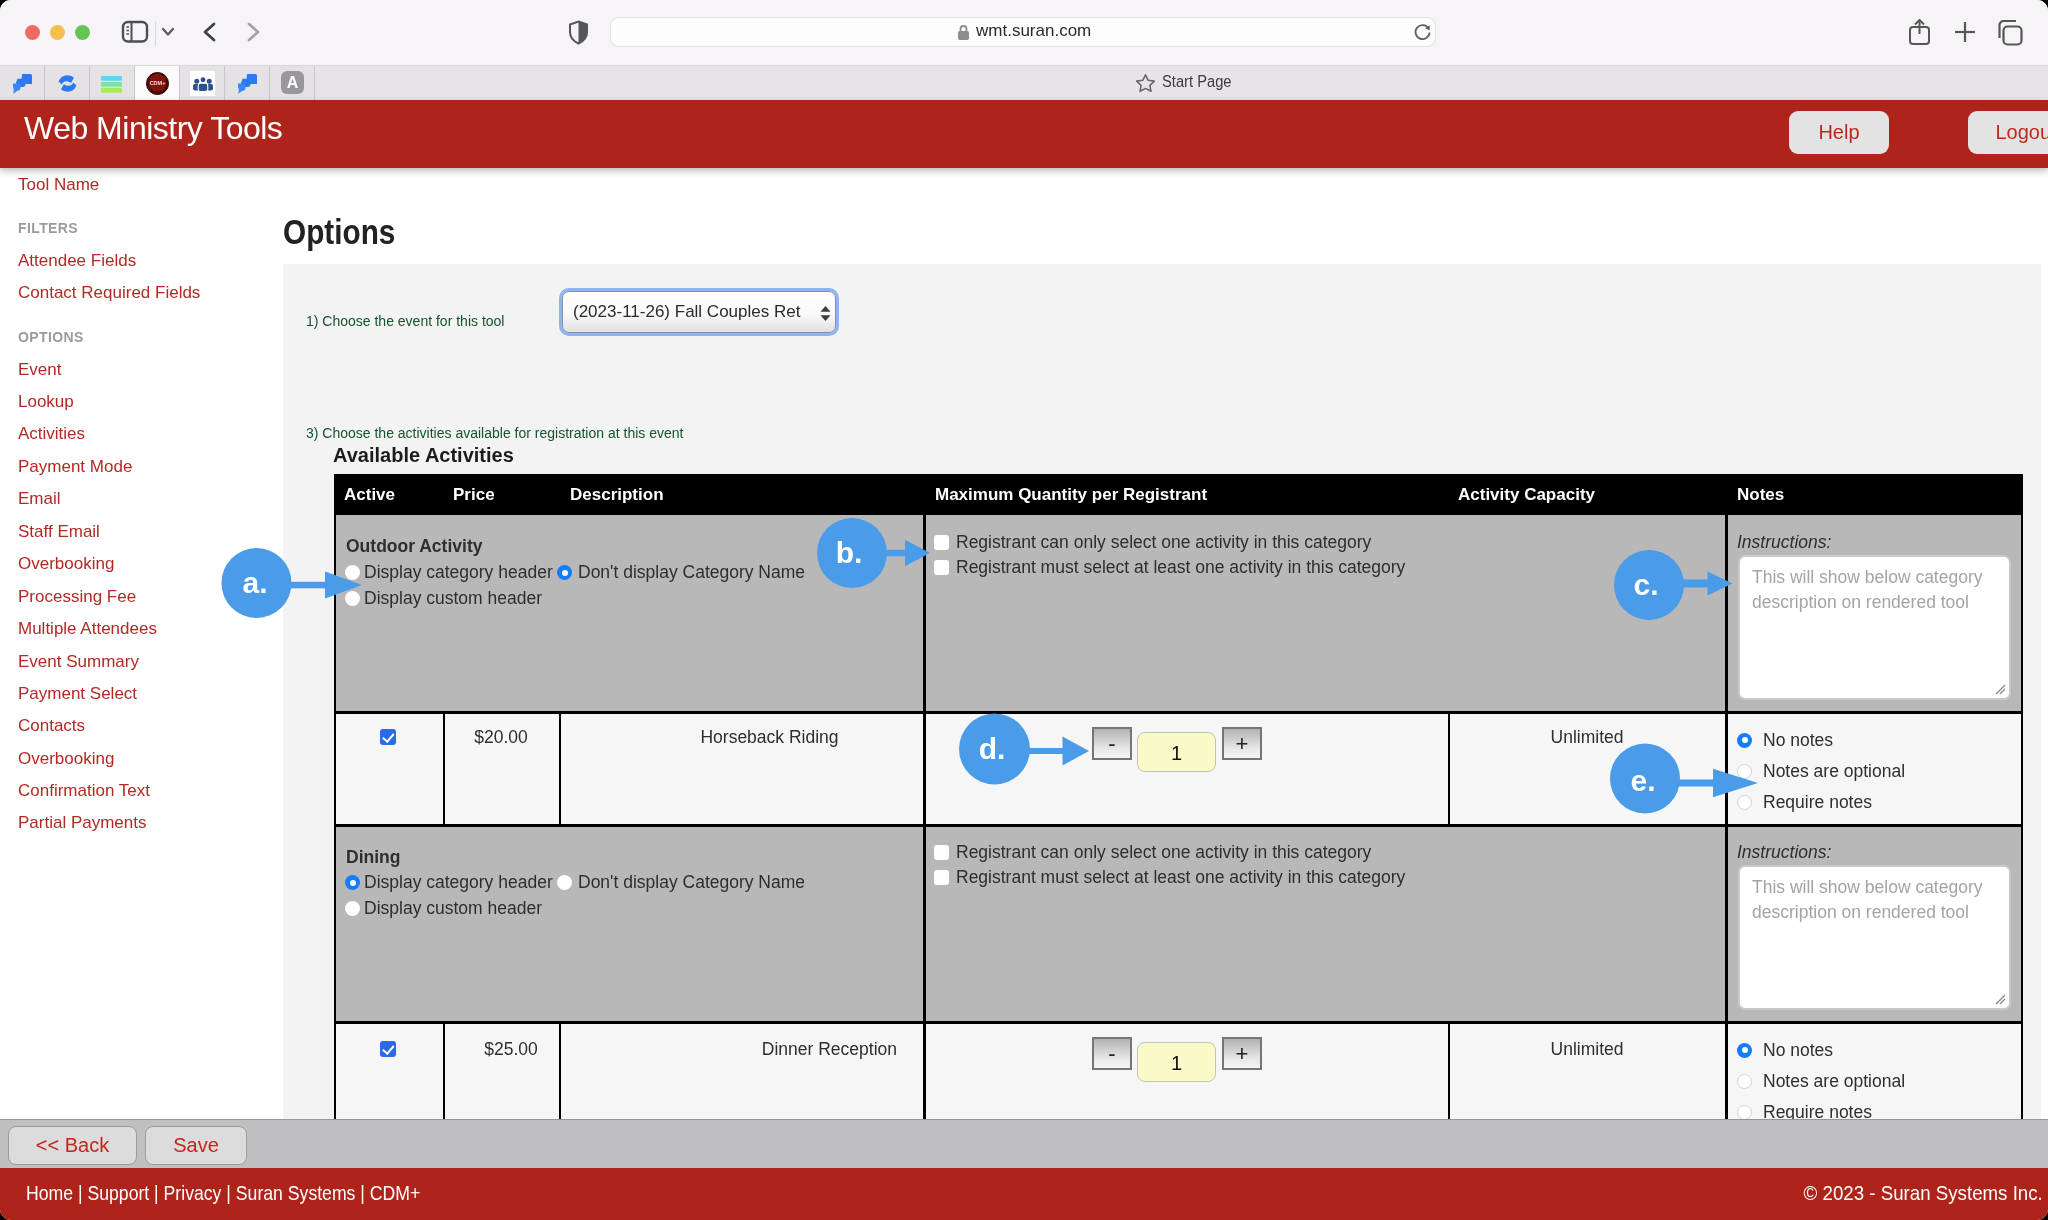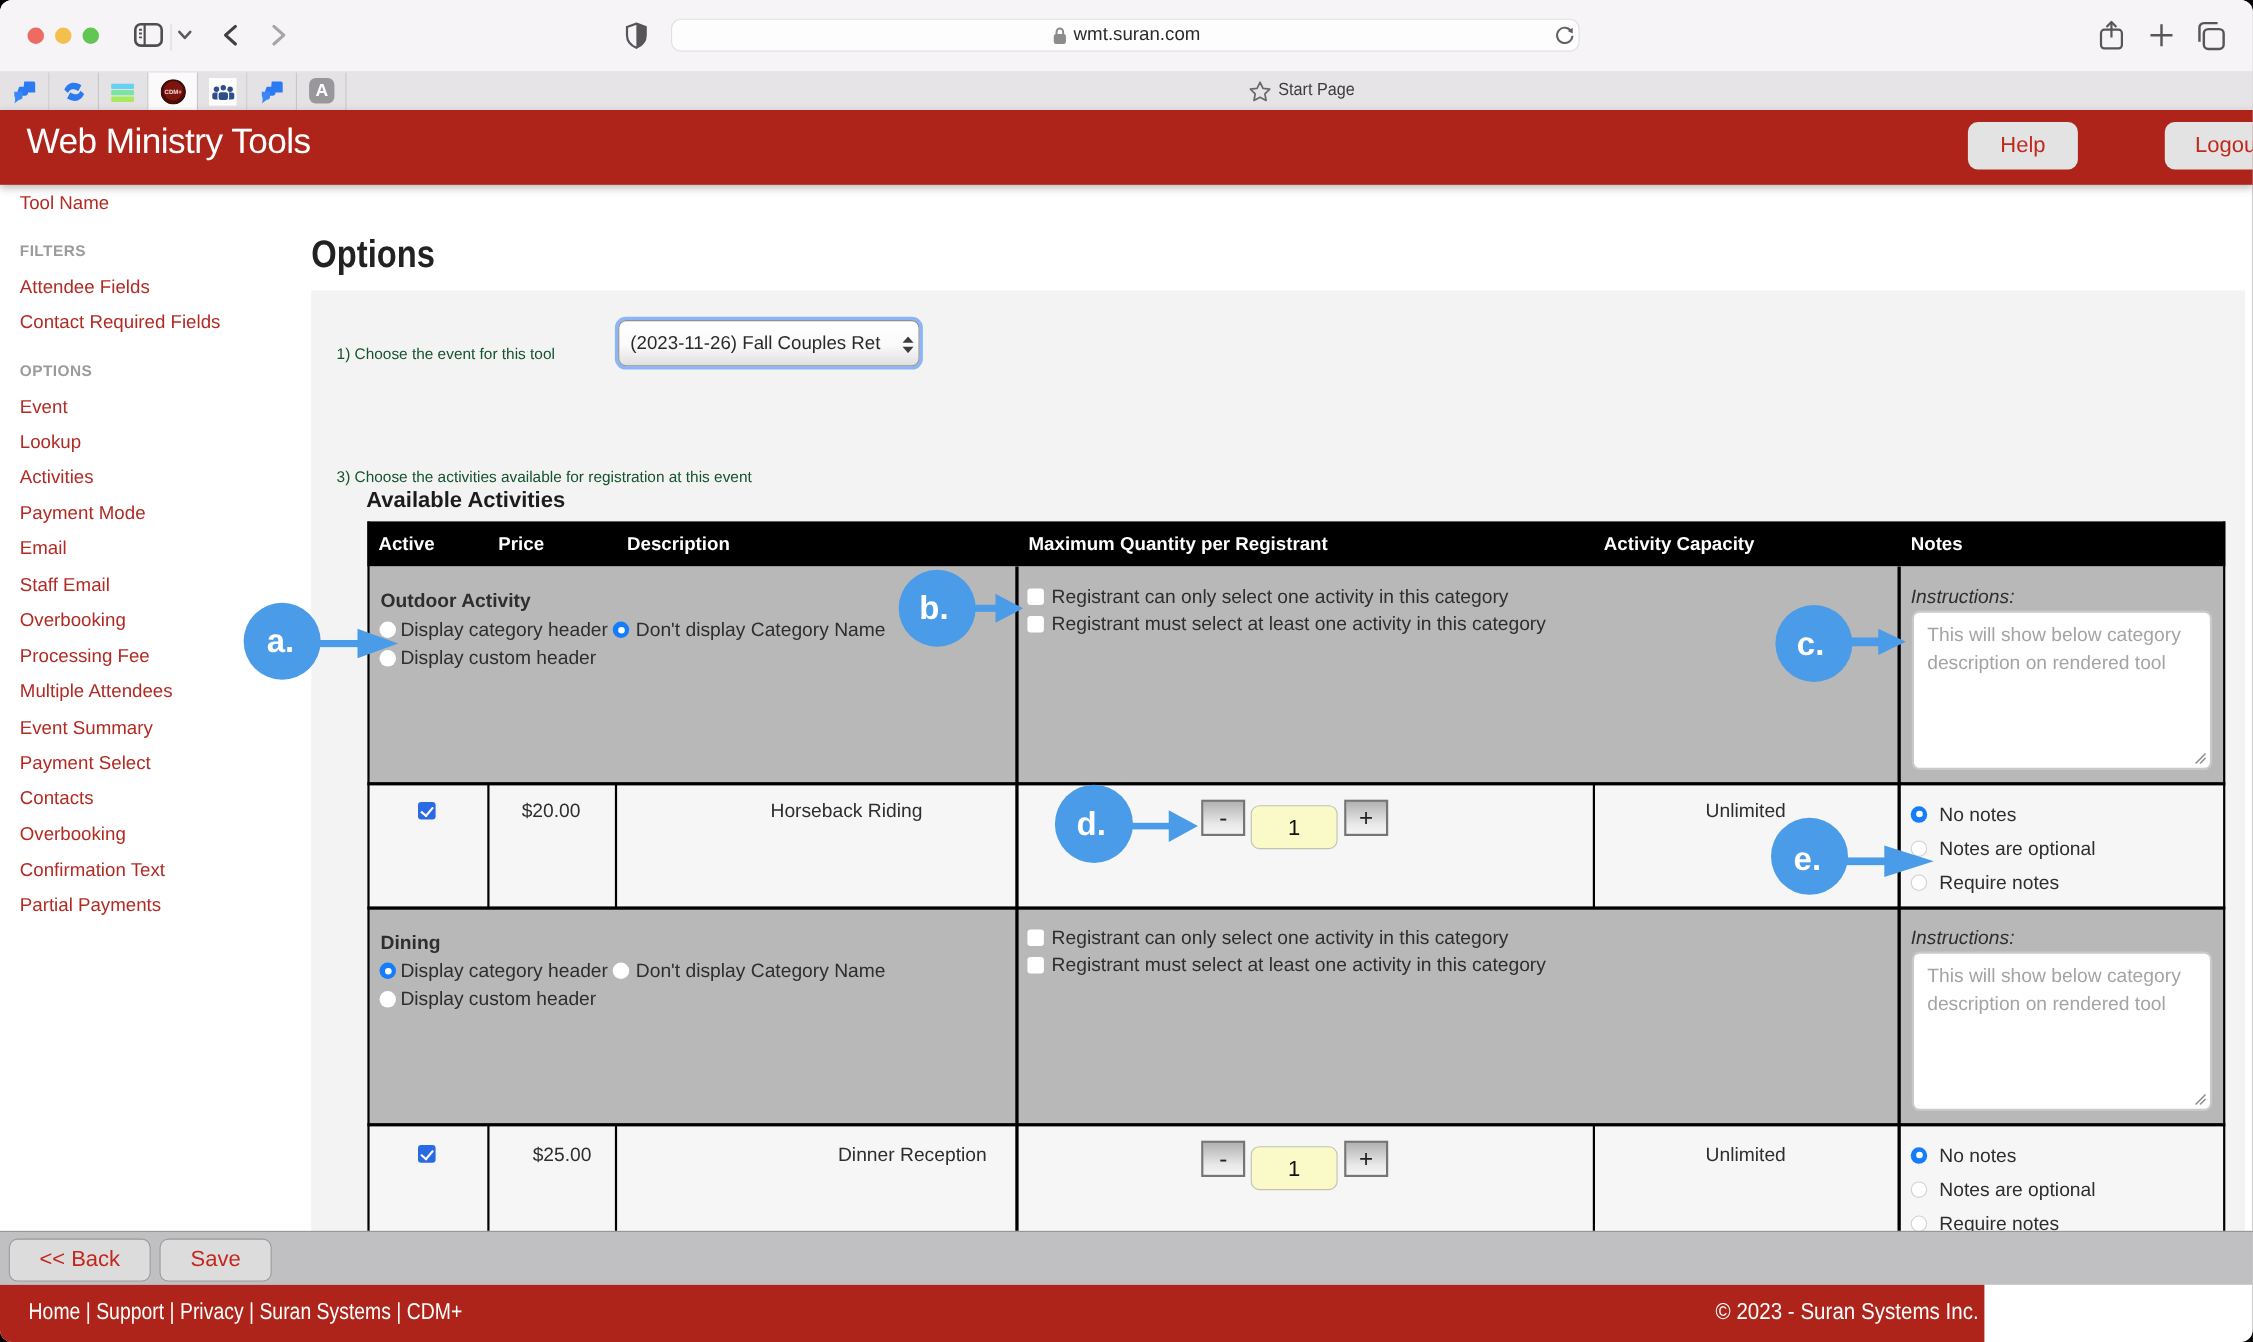--- a/index.html
+++ b/index.html
@@ -20,21 +20,21 @@
   
   #redhead { position:absolute; left:0; top:100px; width:2048px; height:68px; background:#ae241a;
              box-shadow:0 3px 7px rgba(80,80,80,.38); z-index:5; }
   #redhead h1 { position:absolute; left:24px; top:10px; font-size:32px; font-weight:500; color:#fff; letter-spacing:-.5px;}
   .hbtn { position:absolute; top:11px; height:43px; background:#e3e3e3; border-radius:9px;
           color:#c0281e; font-size:20px; text-align:center; line-height:43px; }
   #botbar { position:absolute; left:0; top:1119px; width:2048px; height:49px; background:#c0bfc1;
             border-top:1px solid #979797; z-index:20; }
   .bbtn { position:absolute; top:6px; height:39px; background:#dcdcdc; border:1px solid #9c9c9c;
           border-radius:8px; color:#c3261c; font-size:20px; text-align:center; line-height:37px; }
-  #footer { position:absolute; left:0; top:1168px; width:1804px; height:52px; background:#ae241a; z-index:20;
+  #footer { position:absolute; left:0; top:1168px; width:2048px; height:52px; background:#ae241a; z-index:20;
             color:#fff; font-size:20px; }
 
   
   .snav { position:absolute; left:18px; height:22px; line-height:22px; font-size:17px; color:#b22a23; }
   .shead { position:absolute; left:18px; height:20px; line-height:20px; font-size:14px; font-weight:bold; color:#9b9b9b; letter-spacing:.4px;}
 
   
   #main-h1 { position:absolute; left:283px; top:212px; font-size:35px; font-weight:bold; color:#222; transform:scaleX(.85); transform-origin:left; }
   #panel { position:absolute; left:283px; top:264px; width:1758px; height:855px; background:#f3f3f3; }
   .lbl { position:absolute; font-size:14px; color:#14532d; height:22px; line-height:22px;margin-top:16px; }

